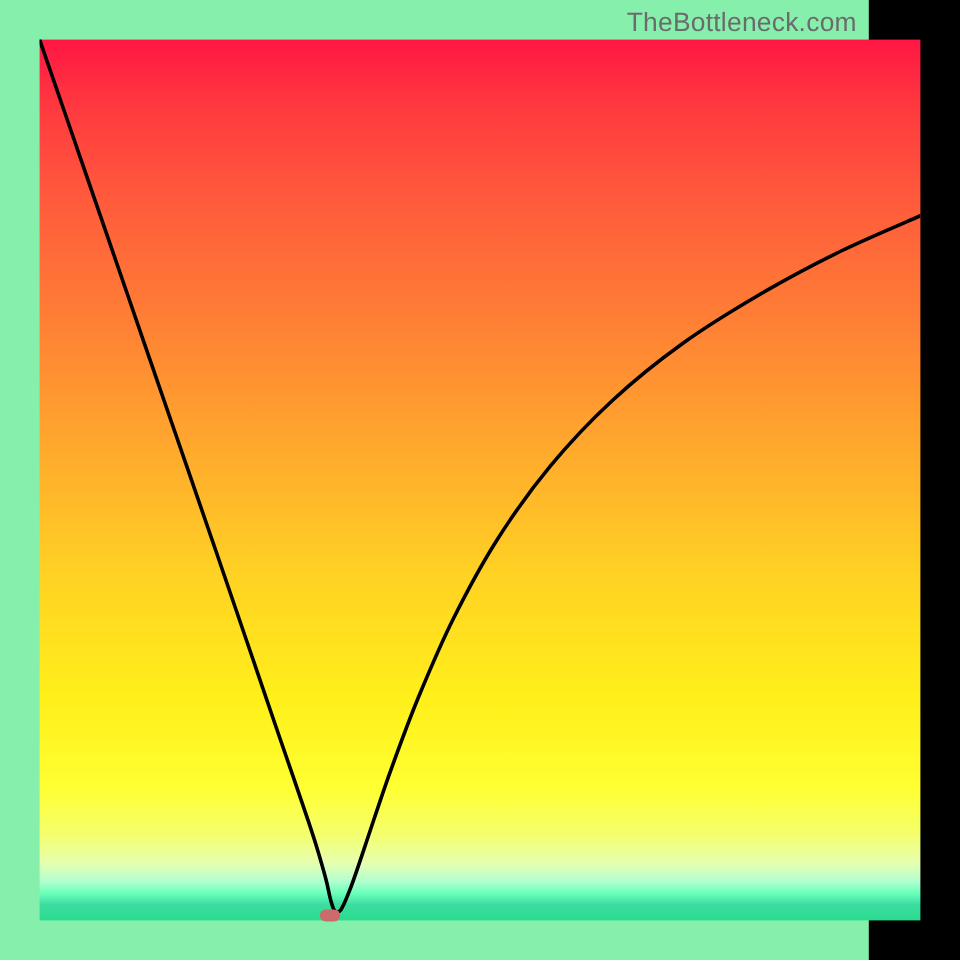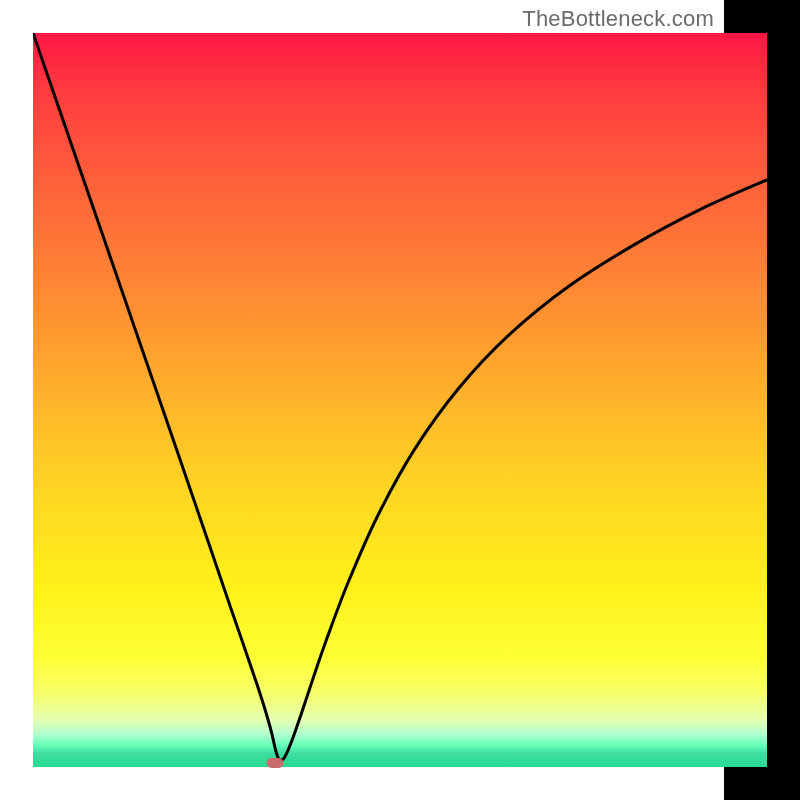--- a/index.html
+++ b/index.html
@@ -9,21 +9,21 @@
     height: 800px;
     background: #000;
     overflow: hidden;
   }
   .frame {
     position: absolute;
     left: 0;
     top: 0;
     width: 724px;
     height: 800px;
-    background: #ffffff;
+    background: #86efac;
   }
   .plot {
     position: absolute;
     left: 33px;
     top: 33px;
     width: 734px;
     height: 734px;
     background: linear-gradient(to bottom,
       #ff1744 0%,
       #ff3b3f 8%,

